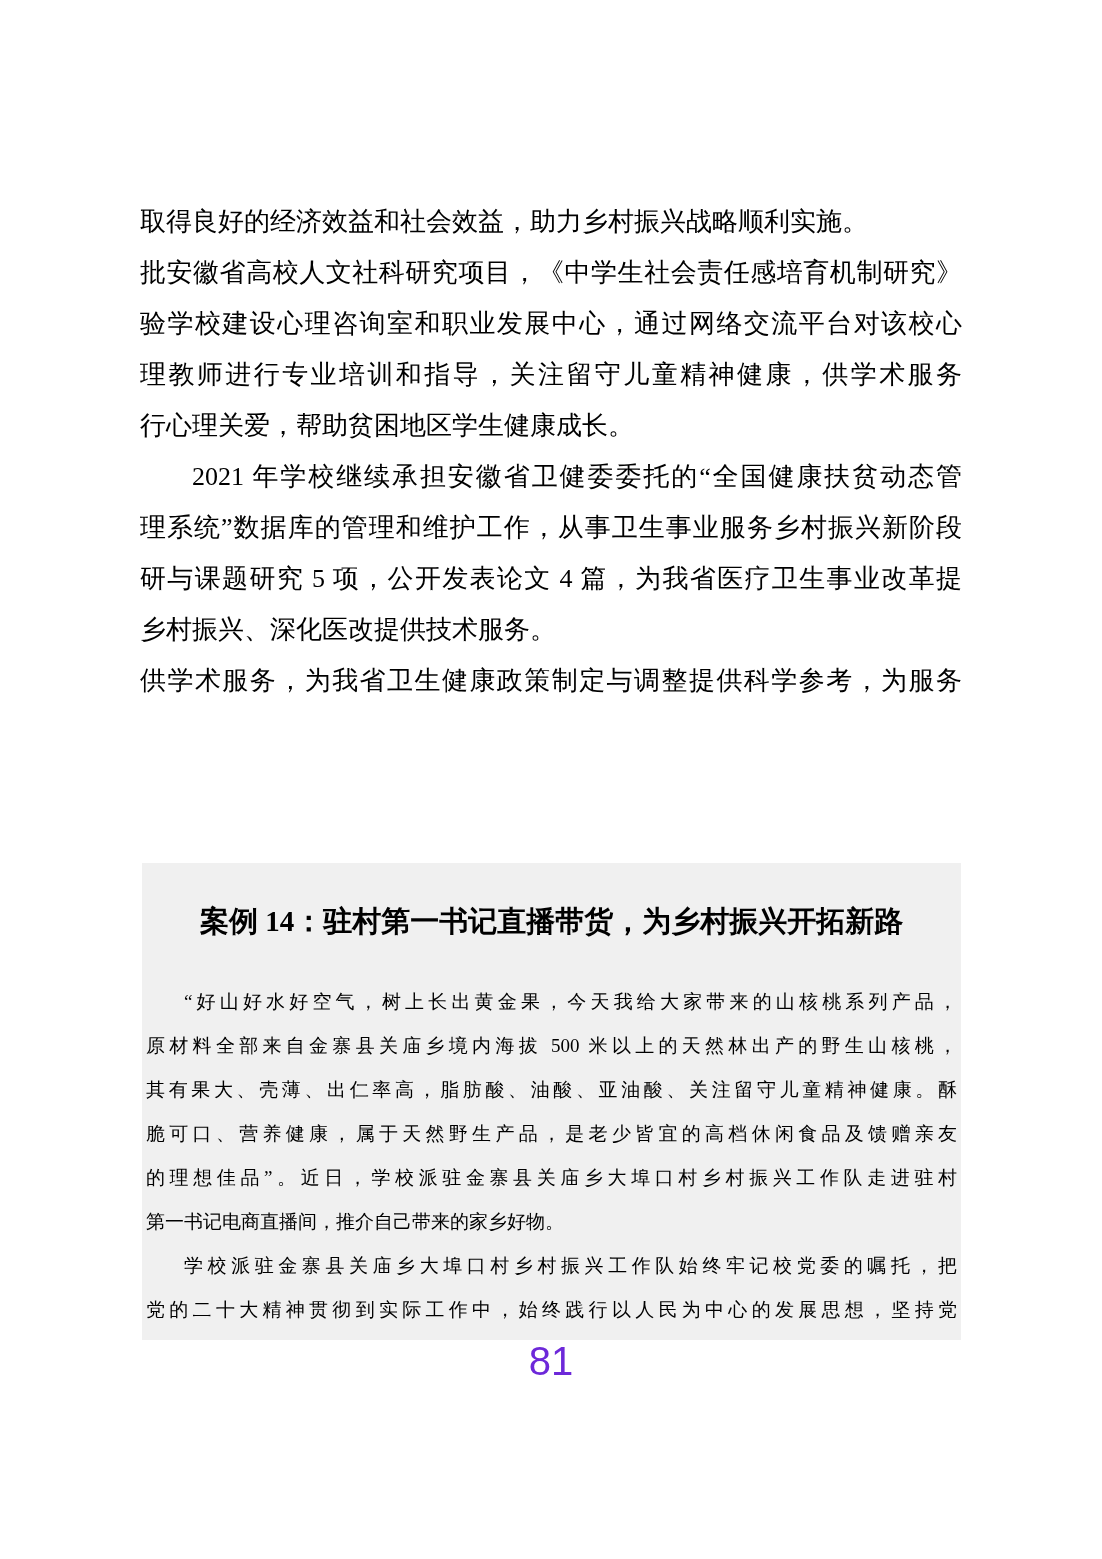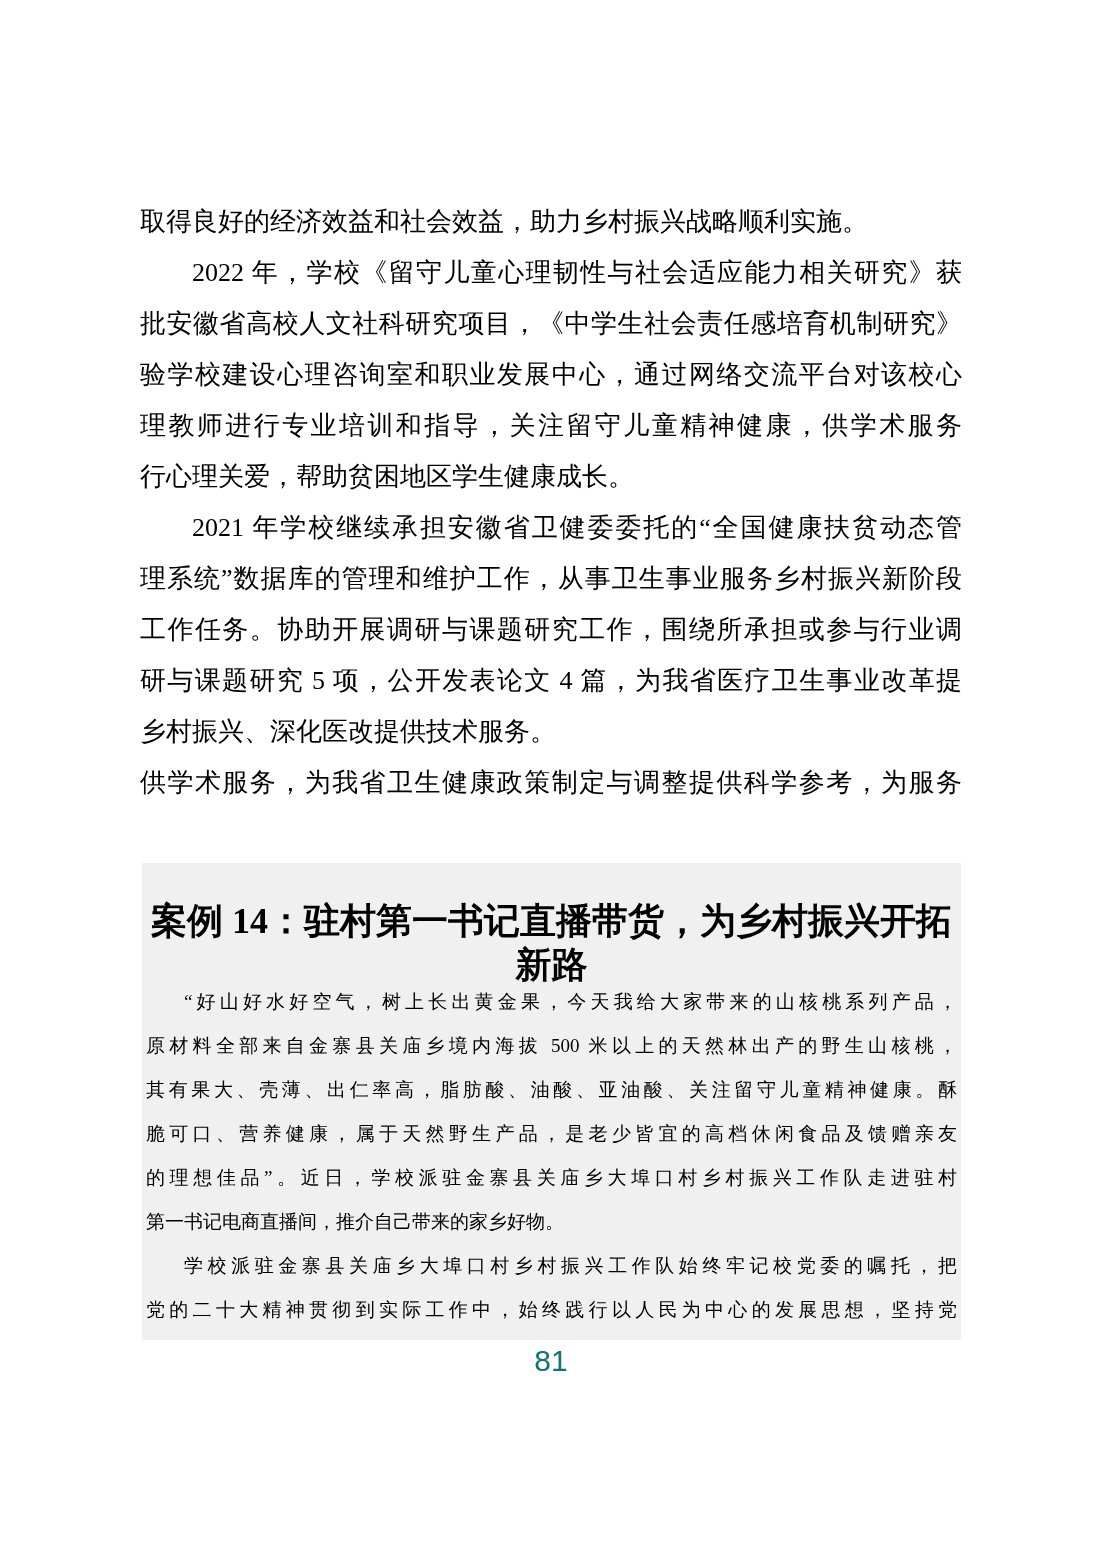--- a/index.html
+++ b/index.html
@@ -40,21 +40,21 @@
   }
   .case-title {
     position: absolute;
     top: 36px;
     left: 0;
     width: 100%;
     height: 44px;
     line-height: 44px;
     text-align: center;
     font-weight: bold;
-    font-size: 36px;
+    font-size: 29px;
   }
   .box-lines {
     position: absolute;
     top: 117px;
     left: 4px;
     width: 811px;
   }
   .cline {
     font-size: 19px;
     height: 44px;
@@ -68,39 +68,37 @@
   .cline.indent { text-indent: 2em; }
   .page-number {
     position: absolute;
     top: 1344px;
     left: 0;
     width: 100%;
     height: 34px;
     line-height: 34px;
     text-align: center;
     font-family: "Liberation Sans", "DejaVu Sans", sans-serif;
-    font-size: 30px;
-    color: #0f766e;
+    font-size: 40px;
+    color: #6d28d9;
   }
 </style>
 </head>
 <body>
 
 <div class="page">
 
   <div class="body-text">
     <div class="bline end">取得良好的经济效益和社会效益，助力乡村振兴战略顺利实施。</div>
-    <div class="bline indent">2022 年，学校《留守儿童心理韧性与社会适应能力相关研究》获</div>
     <div class="bline">批安徽省高校人文社科研究项目，《中学生社会责任感培育机制研究》</div>
     <div class="bline">验学校建设心理咨询室和职业发展中心，通过网络交流平台对该校心</div>
     <div class="bline">理教师进行专业培训和指导，关注留守儿童精神健康，供学术服务</div>
     <div class="bline end">行心理关爱，帮助贫困地区学生健康成长。</div>
     <div class="bline indent">2021 年学校继续承担安徽省卫健委委托的“全国健康扶贫动态管</div>
     <div class="bline">理系统”数据库的管理和维护工作，从事卫生事业服务乡村振兴新阶段</div>
-    <div class="bline">工作任务。协助开展调研与课题研究工作，围绕所承担或参与行业调</div>
     <div class="bline">研与课题研究 5 项，公开发表论文 4 篇，为我省医疗卫生事业改革提</div>
     <div class="bline end">乡村振兴、深化医改提供技术服务。</div>
     <div class="bline">供学术服务，为我省卫生健康政策制定与调整提供科学参考，为服务</div>
   </div>
 
   <div class="case-box">
     <div class="case-title">案例 14：驻村第一书记直播带货，为乡村振兴开拓新路</div>
     <div class="box-lines">
       <div class="cline indent">“好山好水好空气，树上长出黄金果，今天我给大家带来的山核桃系列产品，</div>
       <div class="cline">原材料全部来自金寨县关庙乡境内海拔 500 米以上的天然林出产的野生山核桃，</div>

